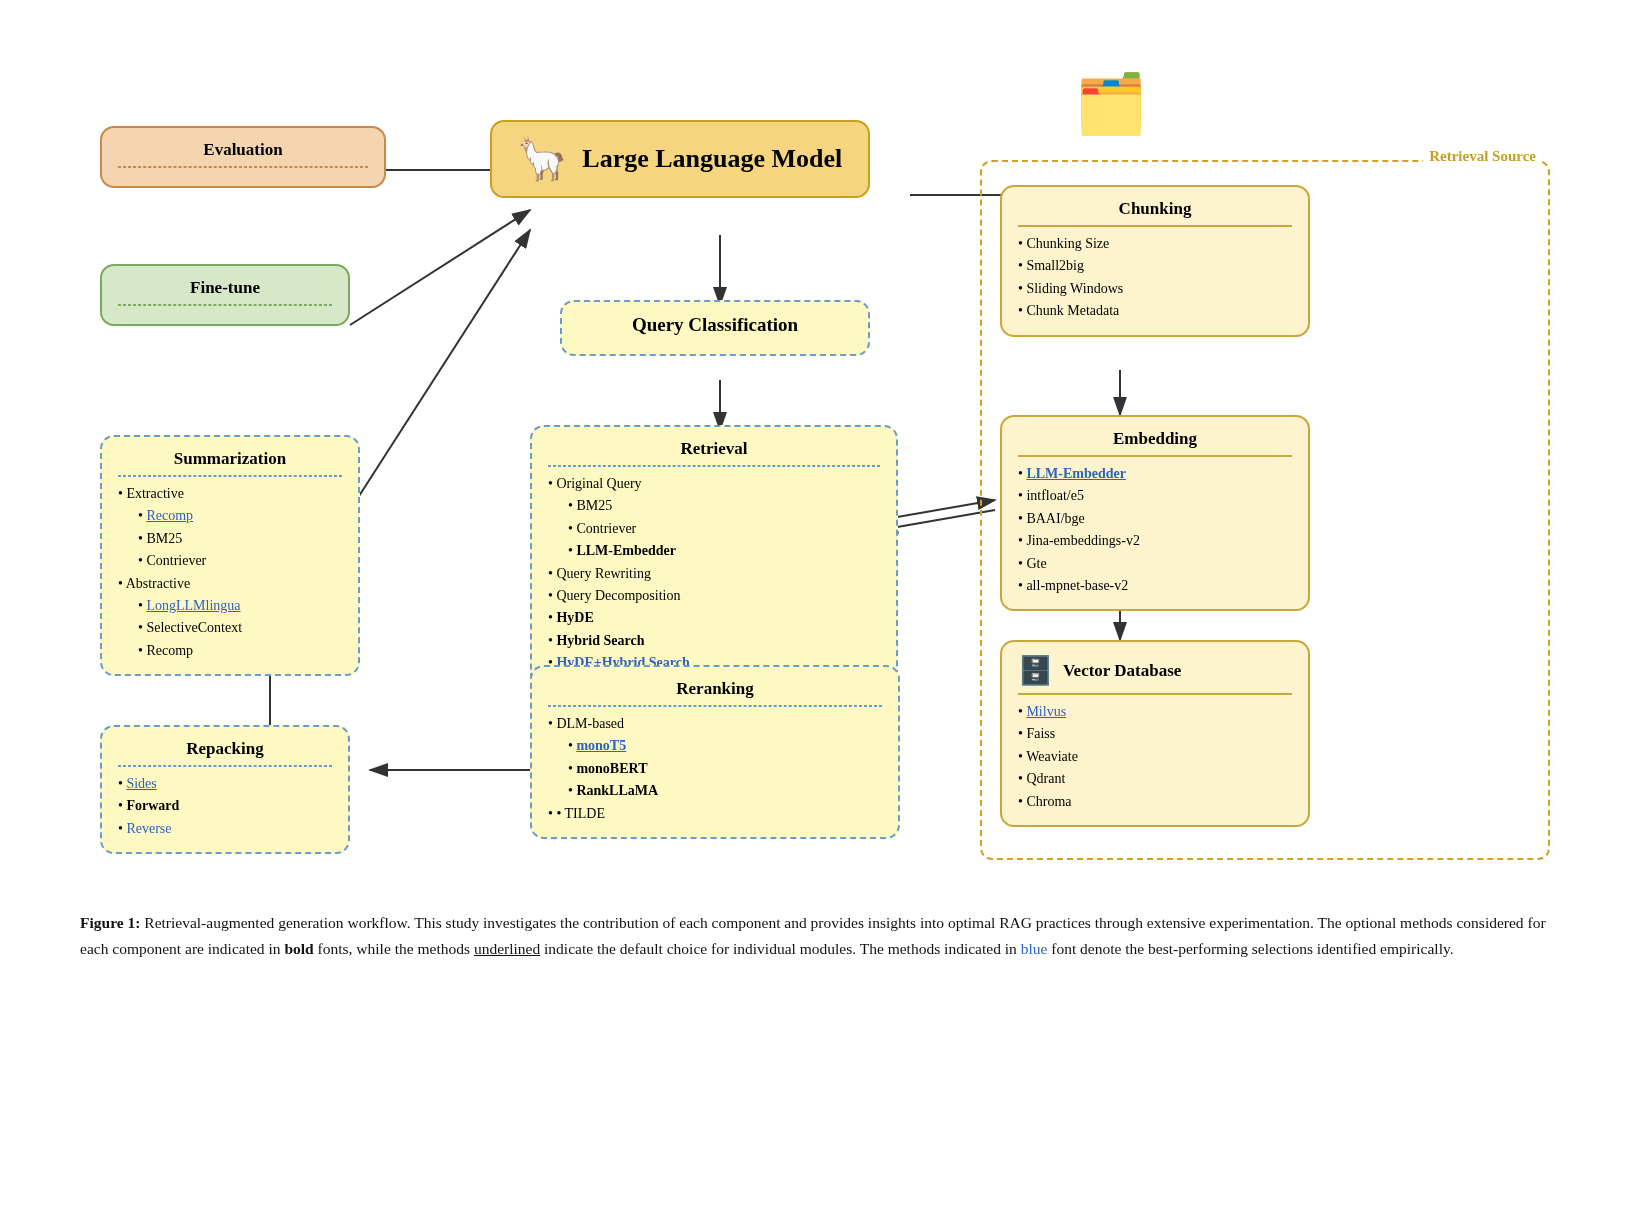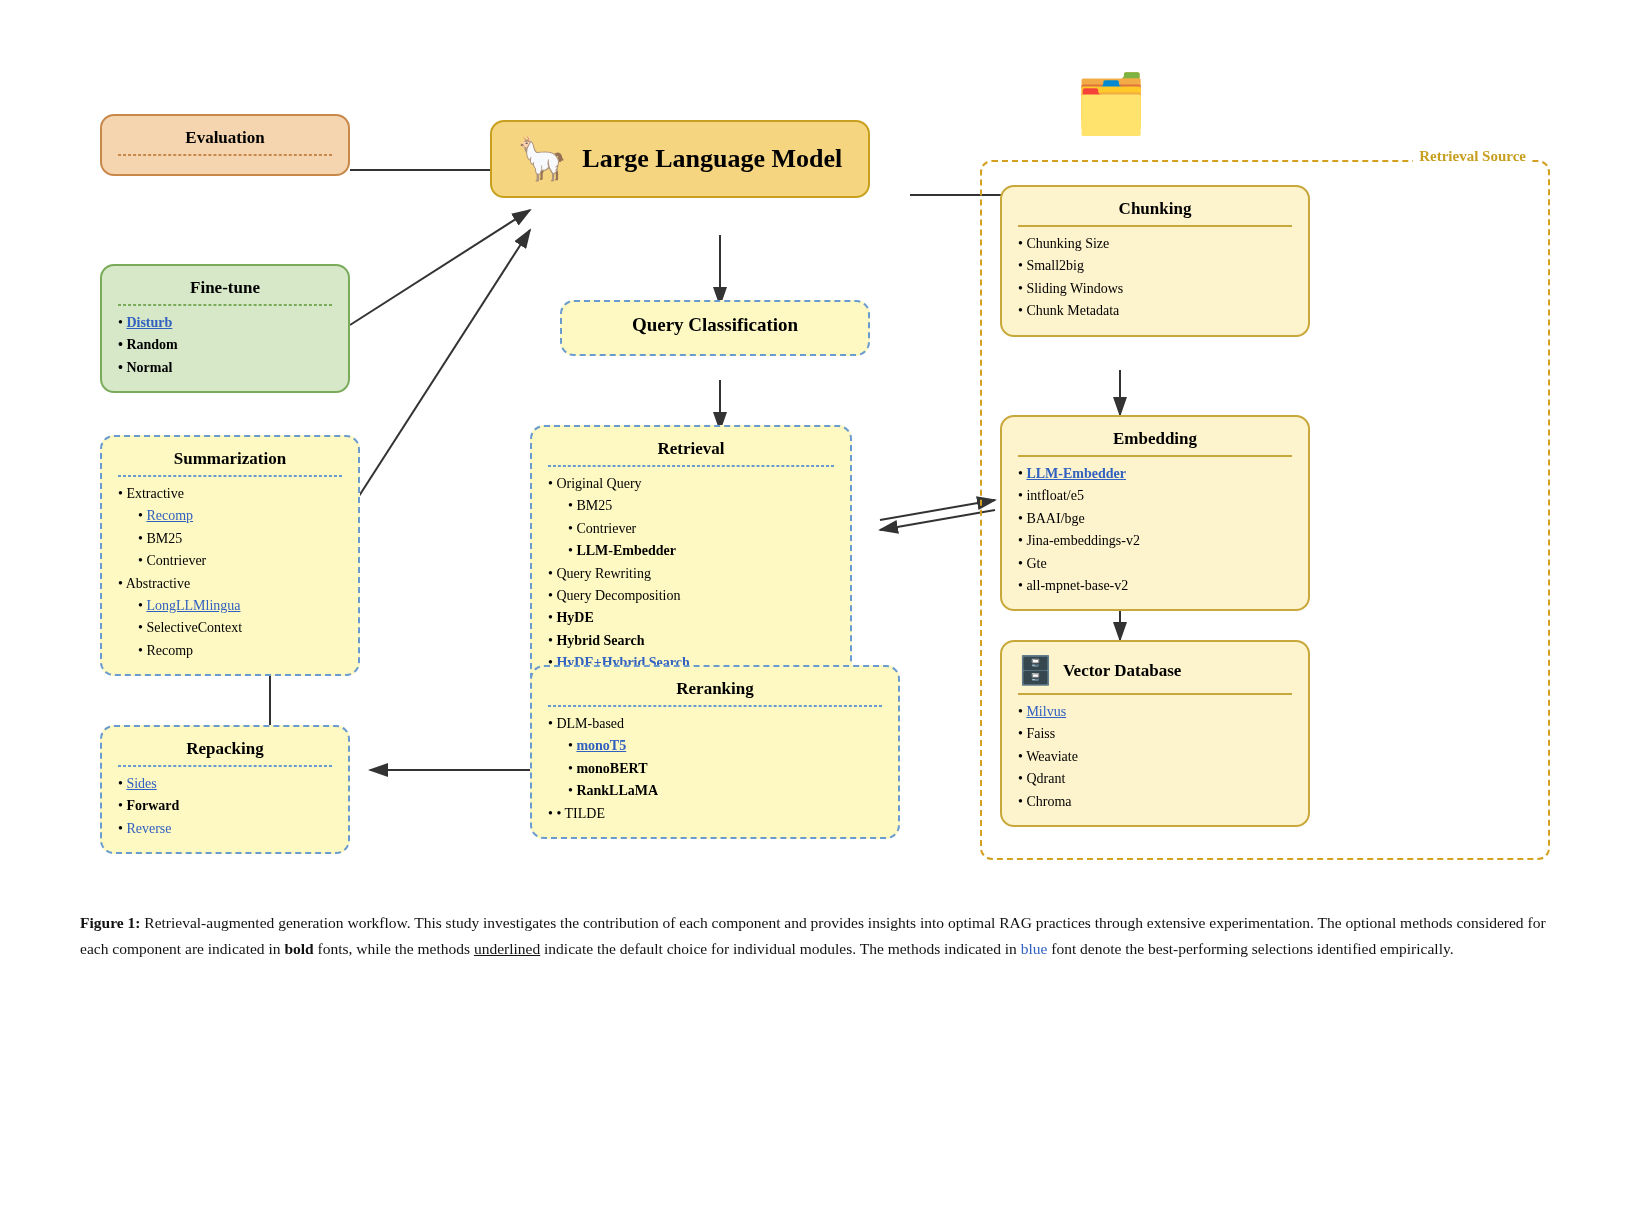--- a/index.html
+++ b/index.html
@@ -168,35 +168,28 @@
 
       <line x1="1080" y1="330" x2="1080" y2="375" stroke="#333" stroke-width="2" marker-end="url(#arrowhead)"></line>
 
       <line x1="1080" y1="560" x2="1080" y2="600" stroke="#333" stroke-width="2" marker-end="url(#arrowhead)"></line>
 
       <line x1="955" y1="470" x2="840" y2="490" stroke="#333" stroke-width="2" marker-end="url(#arrowhead)"></line>
 
       <line x1="840" y1="480" x2="955" y2="460" stroke="#333" stroke-width="2" marker-end="url(#arrowhead)"></line>
     </svg>
 
-    <div class="box theme-orange" style="left:60px; top:74px; width:250px;padding-left:16px;">
+    <div class="box theme-orange" style="left:60px; top:86px; width:286px;padding-left:16px;">
       <div class="box-title">Evaluation</div>
       <hr style="border:1px dashed #c8884a; margin:6px 0;">
     </div>
 
     <div class="box theme-green" style="left:60px; top:224px; width:250px;">
       <div class="box-title">Fine-tune</div>
       <hr style="border:1px dashed #7aab5a; margin:6px 0;">
-      <div class="box-content">
-        <ul>
-          <li><span class="blue-link bold">Disturb</span></li>
-          <li class="bold">Random</li>
-          <li class="bold">Normal</li>
-        </ul>
-      </div>
     </div>
 
     <div class="box theme-blue" style="left:60px; top:395px; width:260px;">
       <div class="box-title">Summarization</div>
       <hr style="border:1px dashed #6a9bce; margin:6px 0;">
       <div class="box-content">
         <ul>
           <li>Extractive</li>
           <li class="sub"><span class="blue-link">Recomp</span></li>
           <li class="sub">BM25</li>
@@ -225,21 +218,21 @@
       <div class="llm-box">
         <div class="llama-icon">🦙</div>
         <div class="llm-title">Large Language Model</div>
       </div>
     </div>
 
     <div class="box theme-blue" style="left:520px; top:260px; width:310px; text-align:center;">
       <div class="box-title" style="font-size:19px;">Query Classification</div>
     </div>
 
-    <div class="box theme-blue" style="left:490px; top:385px; width:322px;">
+    <div class="box theme-blue" style="left:490px; top:385px; width:368px;">
       <div class="box-title">Retrieval</div>
       <hr style="border:1px dashed #6a9bce; margin:6px 0;">
       <div class="box-content">
         <ul>
           <li>Original Query</li>
           <li class="sub">BM25</li>
           <li class="sub">Contriever</li>
           <li class="sub"><span class="bold">LLM-Embedder</span></li>
           <li>Query Rewriting</li>
           <li>Query Decomposition</li>
@@ -262,21 +255,21 @@
           <li>• TILDE</li>
         </ul>
       </div>
     </div>
 
     <div style="position:absolute; left:1035px; top:30px; font-size:58px; color:#888;">
       🗂️
     </div>
 
     <div class="dashed-border-region" style="left:940px; top:120px; width:570px; height:700px;">
-      <div class="retrieval-source-label" style="position:absolute; top:-14px; right:16px; background:#fff; padding:0 6px;">Retrieval Source</div>
+      <div class="retrieval-source-label" style="position:absolute; top:-14px; right:6px; background:#fff; padding:0 6px;">Retrieval Source</div>
     </div>
 
     <div class="box theme-yellow" style="left:960px; top:145px; width:310px;">
       <div class="box-title">Chunking</div>
       <hr style="border:1px solid #c8a83a; margin:6px 0;">
       <div class="box-content">
         <ul>
           <li>Chunking Size</li>
           <li>Small2big</li>
           <li>Sliding Windows</li>

